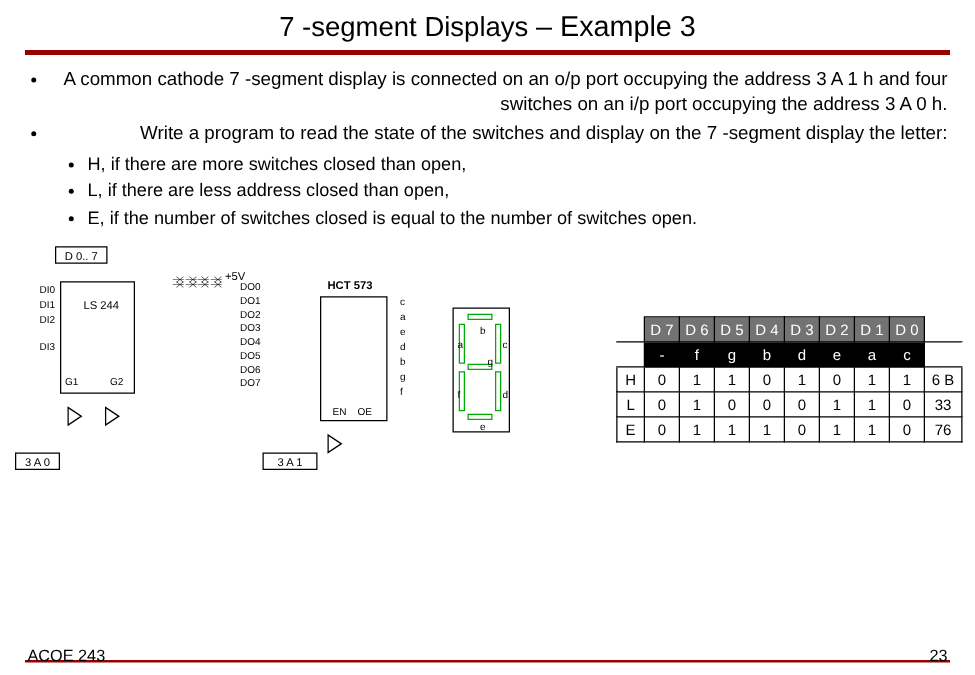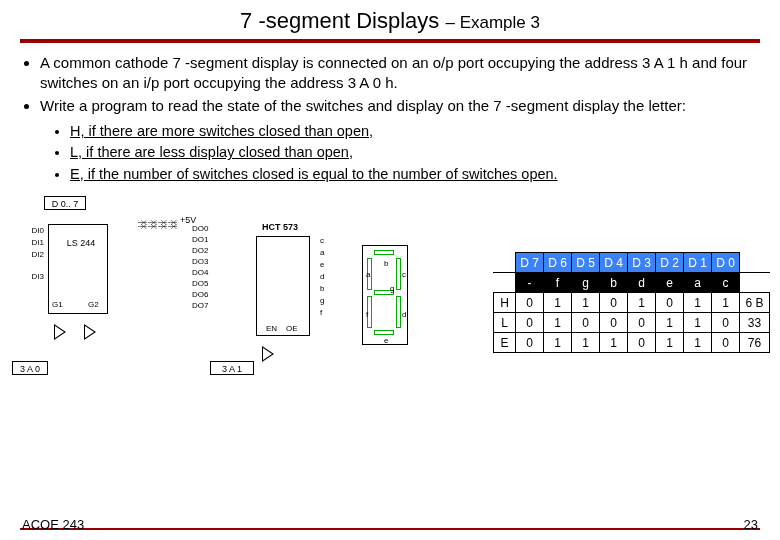--- a/index.html
+++ b/index.html
@@ -11,40 +11,40 @@
     font-family: Arial, Helvetica, sans-serif;
     color: #000;
     position: relative;
     overflow: hidden;
   }
   .title {
     text-align: center;
     font-size: 22px;
     padding: 8px 0 2px 0;
   }
-  .title-sub { font-size: 17px; }
+  .title-sub { font-size: 23px; }
   .hr-thick {
     height: 4px;
     background: #990000;
     margin: 3px 20px 10px 20px;
   }
   .hr-thin {
     height: 2px;
     background: #990000;
     margin: 0 20px;
   }
   .body {
     padding: 0 22px;
     font-size: 15px;
     line-height: 1.35;
   }
   ul.top { list-style: disc; padding-left: 18px; margin: 0 0 6px 0; }
-  ul.top > li { margin-bottom: 2px; }
+  ul.top > li { margin-bottom: 2px; text-align: right; }
   ul.sub { list-style: disc; padding-left: 48px; margin: 4px 0 0 0; font-size: 14.5px; }
-  ul.sub > li { margin-bottom: 2px; text-decoration: underline; }
+  ul.sub > li { margin-bottom: 2px; }
   .lower {
     display: flex;
     align-items: center;
     gap: 6px;
     padding: 10px 10px 0 10px;
   }
   .circuit {
     width: 210px;
     height: 185px;
     position: relative;
@@ -92,21 +92,21 @@
   }
   table.enc th, table.enc td {
     border: 1px solid #000;
     width: 28px;
     height: 20px;
     text-align: center;
     vertical-align: middle;
     padding: 0;
   }
   table.enc thead th {
-    background: #3b82f6;
+    background: #737373;
     color: #fff;
     font-weight: normal;
     height: 20px;
   }
   table.enc thead tr.r2 th {
     background: #000;
     color: #fff;
   }
   table.enc th.rowh, table.enc td.rowh {
     background: #fff; color:#000; width:22px;
@@ -146,21 +146,21 @@
 </div>
 <div class="hr-thick"></div>
 
 <div class="body">
   <ul class="top">
     <li>A common cathode 7 -segment display is connected on an o/p port occupying the address 3 A 1 h and four switches on an i/p port occupying the address 3 A 0 h.</li>
     <li>Write a program to read the state of the switches and display on the 7 -segment display the letter:</li>
   </ul>
   <ul class="sub">
     <li>H, if there are more switches closed than open,</li>
-    <li>L, if there are less display closed  than open,</li>
+    <li>L, if there are less address closed  than open,</li>
     <li>E, if the number of switches closed is equal to the number of switches open.</li>
   </ul>
 </div>
 
 <div class="lower">
 
   <div class="circuit">
     <div class="cbox d07">D 0.. 7</div>
     <div class="plus5v">+5V</div>
     <div class="cbox rectL"></div>

